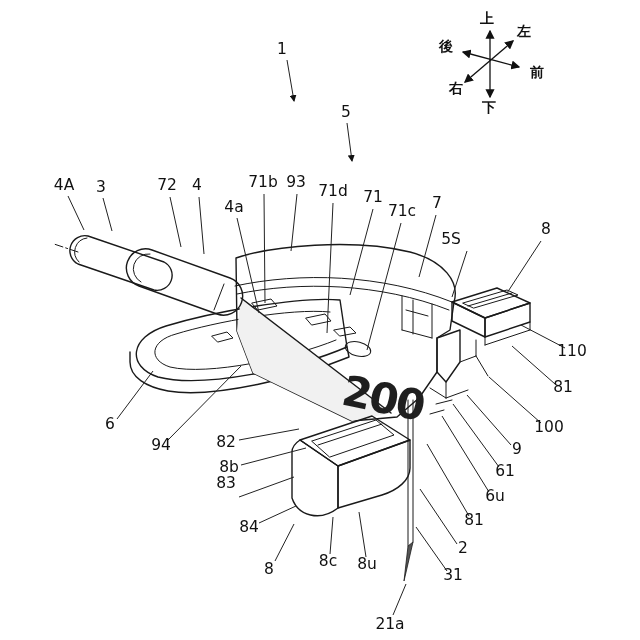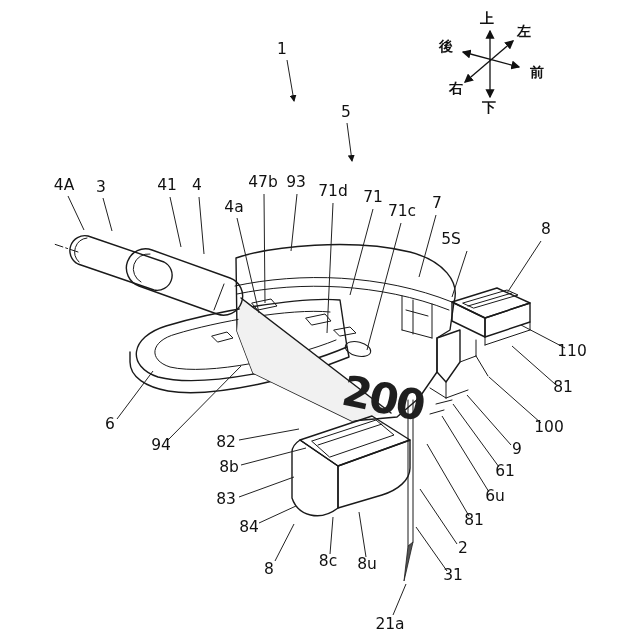--- a/index.html
+++ b/index.html
@@ -136,23 +136,23 @@
       <line class="axis" x1="490" y1="31" x2="490" y2="97" marker-start="url(#ah)" marker-end="url(#ah)"></line>
       <line class="axis" x1="465" y1="82" x2="513" y2="41" marker-start="url(#ah)" marker-end="url(#ah)"></line>
       <line class="axis" x1="463" y1="52" x2="519" y2="67" marker-start="url(#ah)" marker-end="url(#ah)"></line>
     </g>
   </svg>
 
   <div class="lbl" style="left:282px;top:50px">1</div>
   <div class="lbl" style="left:346px;top:113px">5</div>
   <div class="lbl" style="left:64px;top:186px">4A</div>
   <div class="lbl" style="left:101px;top:188px">3</div>
-  <div class="lbl" style="left:167px;top:186px">41</div>
+  <div class="lbl" style="left:167px;top:186px">72</div>
   <div class="lbl" style="left:197px;top:186px">4</div>
-  <div class="lbl" style="left:263px;top:183px">47b</div>
+  <div class="lbl" style="left:263px;top:183px">71b</div>
   <div class="lbl" style="left:296px;top:183px">93</div>
   <div class="lbl" style="left:234px;top:208px">4a</div>
   <div class="lbl" style="left:333px;top:192px">71d</div>
   <div class="lbl" style="left:373px;top:198px">71</div>
   <div class="lbl" style="left:402px;top:212px">71c</div>
   <div class="lbl" style="left:437px;top:204px">7</div>
   <div class="lbl" style="left:451px;top:240px">5S</div>
   <div class="lbl" style="left:546px;top:230px">8</div>
   <div class="lbl" style="left:572px;top:352px">110</div>
   <div class="lbl" style="left:563px;top:388px">81</div>
@@ -161,21 +161,21 @@
   <div class="lbl" style="left:505px;top:472px">61</div>
   <div class="lbl" style="left:495px;top:497px">6u</div>
   <div class="lbl" style="left:474px;top:521px">81</div>
   <div class="lbl" style="left:463px;top:549px">2</div>
   <div class="lbl" style="left:453px;top:576px">31</div>
   <div class="lbl" style="left:390px;top:625px">21a</div>
   <div class="lbl" style="left:110px;top:425px">6</div>
   <div class="lbl" style="left:161px;top:446px">94</div>
   <div class="lbl" style="left:226px;top:443px">82</div>
   <div class="lbl" style="left:229px;top:468px">8b</div>
-  <div class="lbl" style="left:226px;top:500px">83</div>
+  <div class="lbl" style="left:226px;top:484px">83</div>
   <div class="lbl" style="left:249px;top:528px">84</div>
   <div class="lbl" style="left:269px;top:570px">8</div>
   <div class="lbl" style="left:328px;top:562px">8c</div>
   <div class="lbl" style="left:367px;top:565px">8u</div>
 
   <div class="compass-lbl" style="left:487px;top:18px">上</div>
   <div class="compass-lbl" style="left:489px;top:107px">下</div>
   <div class="compass-lbl" style="left:524px;top:31px">左</div>
   <div class="compass-lbl" style="left:456px;top:88px">右</div>
   <div class="compass-lbl" style="left:537px;top:72px">前</div>

